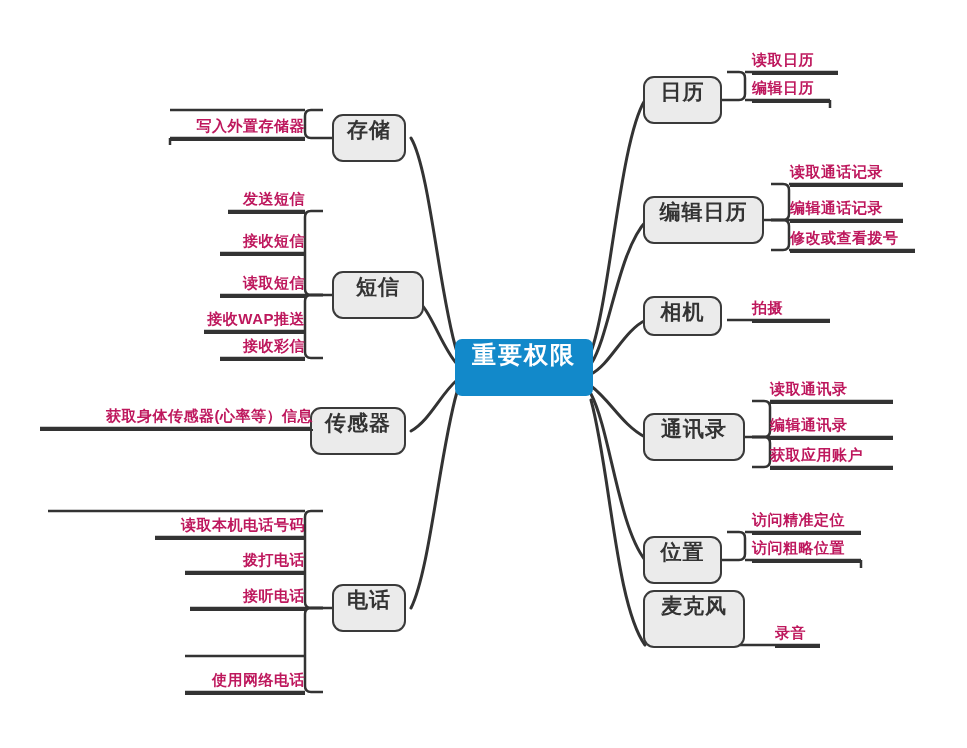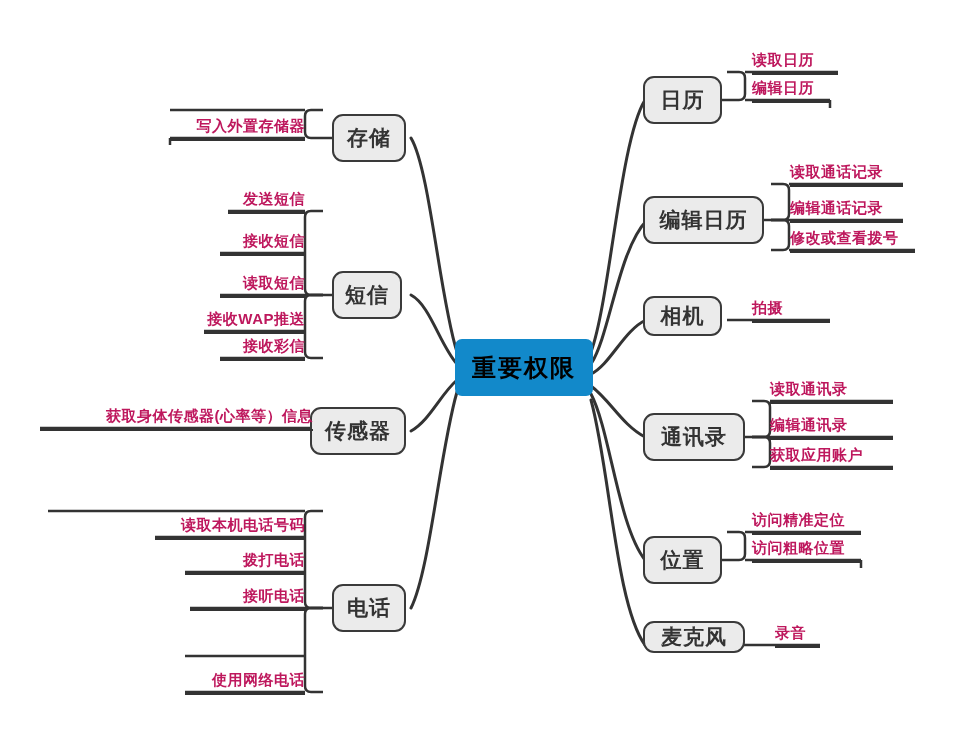--- a/index.html
+++ b/index.html
@@ -22,37 +22,37 @@
     left: 0;
     top: 0;
     width: 967px;
     height: 748px;
     pointer-events: none;
   }
   .node {
     position: absolute;
     box-sizing: border-box;
     display: flex;
-    align-items: center;
+    align-items: flex-start;
     justify-content: center;
     background: #ebebeb;
     border: 2.5px solid #3a3a3a;
     border-radius: 11px;
     color: #333333;
     font-size: 21px;
     font-weight: 700;
     letter-spacing: 1px;
     white-space: nowrap;
     z-index: 3;
   }
   .node.root {
     background: #1289ca;
     border: none;
     border-radius: 7px;
-    color: #000000;
+    color: #ffffff;
     font-size: 24px;
     font-weight: 700;
     letter-spacing: 2px;
     box-shadow: none;
   }
   .leaf {
     position: absolute;
     box-sizing: border-box;
     font-size: 15px;
     font-weight: 700;
@@ -154,21 +154,21 @@
   </svg>
 
   <div class="node root" style="left:455px; top:339px; width:138px; height:57px;">
     <span>重要权限</span>
   </div>
 
   <div class="node" style="left:332px; top:114px; width:74px; height:48px;">
     <span>存储</span>
   </div>
 
-  <div class="node" style="left:332px; top:271px; width:70px; height:48px;">
+  <div class="node" style="left:332px; top:271px; width:92px; height:48px;">
     <span>短信</span>
   </div>
 
   <div class="node" style="left:310px; top:407px; width:96px; height:48px;">
     <span>传感器</span>
   </div>
 
   <div class="node" style="left:332px; top:584px; width:74px; height:48px;">
     <span>电话</span>
   </div>
@@ -186,21 +186,21 @@
   </div>
 
   <div class="node" style="left:643px; top:413px; width:102px; height:48px;">
     <span>通讯录</span>
   </div>
 
   <div class="node" style="left:643px; top:536px; width:79px; height:48px;">
     <span>位置</span>
   </div>
 
-  <div class="node" style="left:643px; top:621px; width:102px; height:32px;font-family:Liberation Mono, monospace;">
+  <div class="node" style="left:643px; top:590px; width:102px; height:58px;font-family:Liberation Mono, monospace;">
     <span>麦克风</span>
   </div>
 
   <div class="leaf l" style="left:170px; top:116px; width:135px;">写入外置存储器</div>
 
   <div class="leaf l" style="left:228px; top:189px; width:77px;">发送短信</div>
   <div class="leaf l" style="left:220px; top:231px; width:85px;">接收短信</div>
   <div class="leaf l" style="left:220px; top:273px; width:85px;">读取短信</div>
   <div class="leaf l" style="left:204px; top:309px; width:101px;">接收WAP推送</div>
   <div class="leaf l" style="left:220px; top:336px; width:85px;">接收彩信</div>

